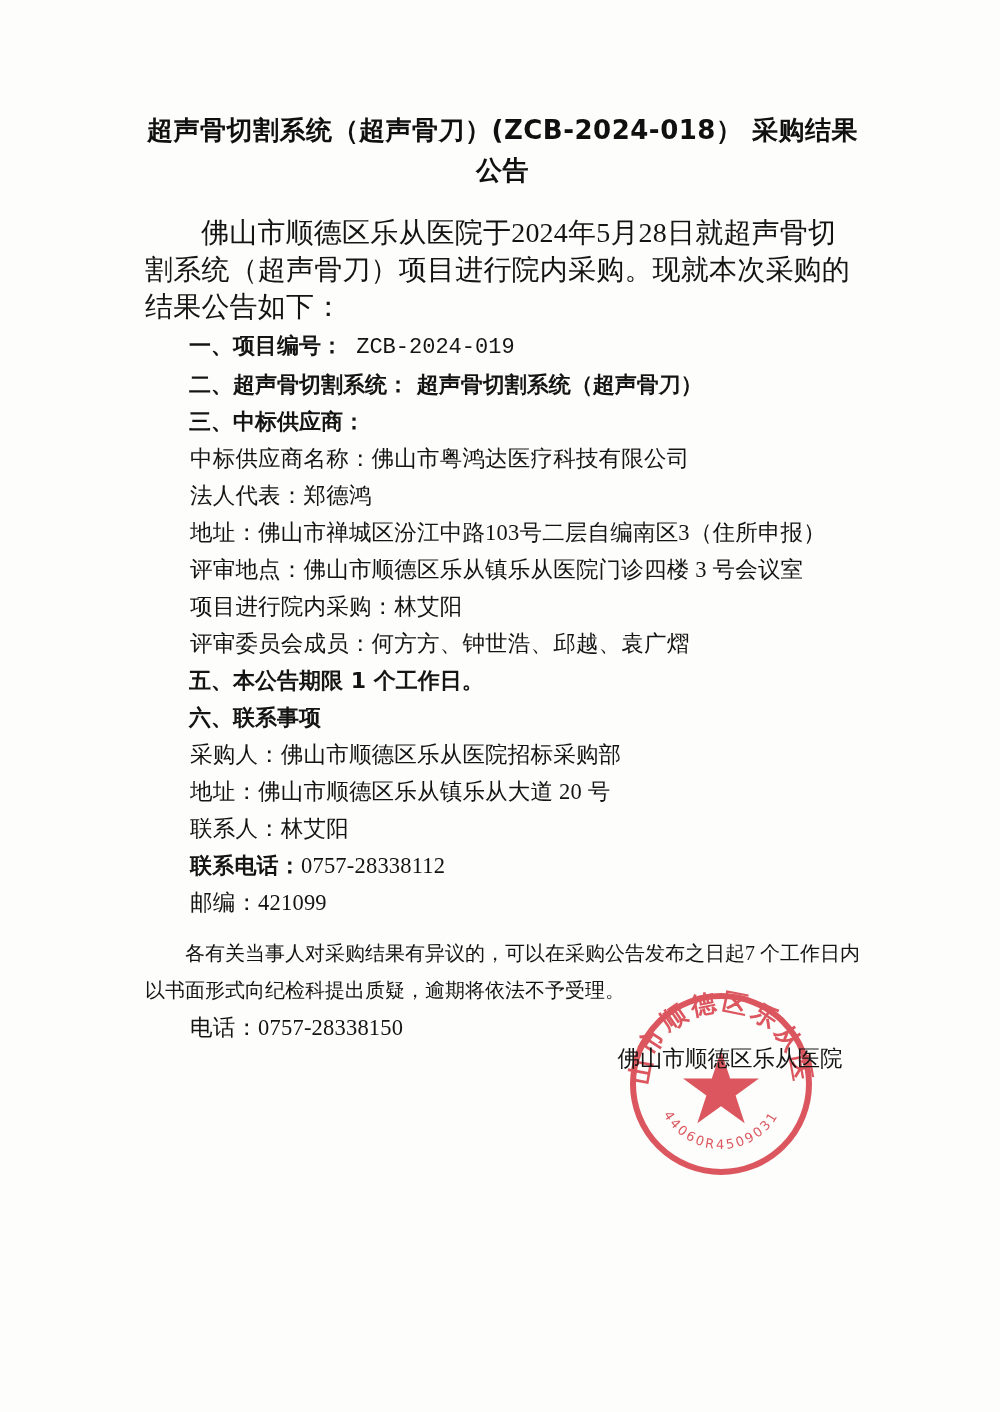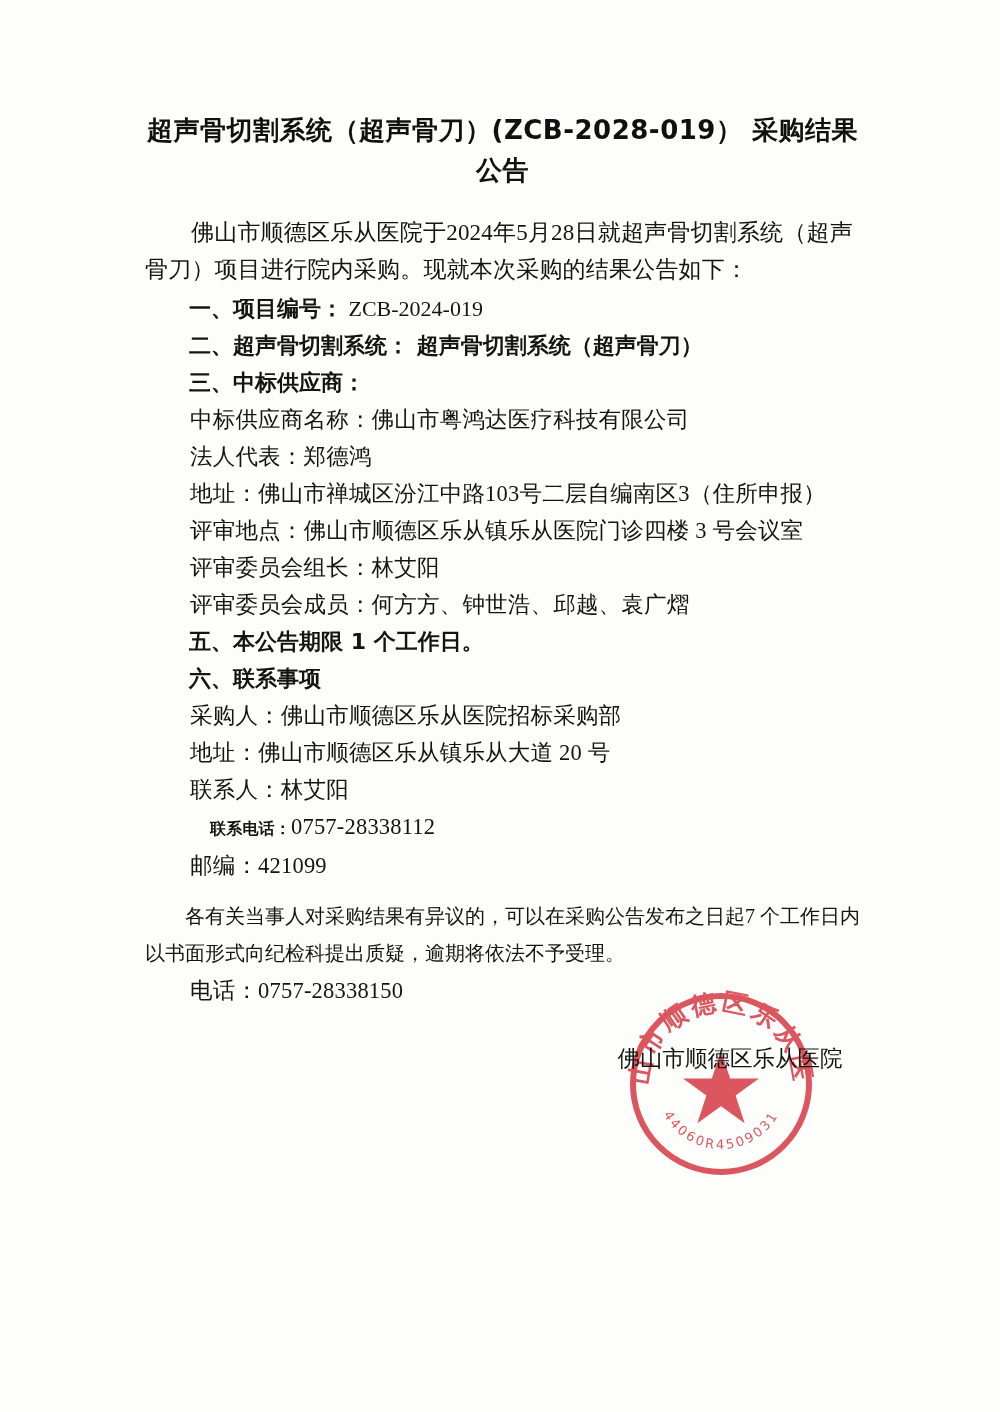--- a/index.html
+++ b/index.html
@@ -30,51 +30,50 @@
     font-family: "DejaVu Sans", "Liberation Sans", sans-serif;
     font-weight: bold;
     font-size: 26px;
     line-height: 40px;
     text-align: center;
     letter-spacing: 0.5px;
     color: #101010;
     margin: 0 0 24px 0;
   }
   .para {
-    font-size: 23px;
+    font-size: 28px;
     line-height: 37px;
     text-indent: 2em;
     margin: 0 0 2px 0;
     letter-spacing: 0.2px;
   }
   .line {
     font-size: 22.5px;
     line-height: 37px;
     margin: 0;
     letter-spacing: 0.2px;
   }
   .indent1 {
     padding-left: 2em;
   }
   .bold {
     font-family: "DejaVu Sans", "Liberation Sans", sans-serif;
     font-weight: bold;
-    font-size: 16px;
-    margin-left: 20px;
+    font-size: 22px;
   }
   .sec-head {
     font-family: "DejaVu Sans", "Liberation Sans", sans-serif;
     font-weight: bold;
     font-size: 22px;
     line-height: 37px;
     padding-left: 2em;
     margin: 0;
   }
   .plain-val {
-    font-family: Liberation Serif, serif;
+    font-family: Liberation Mono, monospace;
     font-weight: normal;
   }
   .tail-para {
     font-size: 20px;
     line-height: 37px;
     text-indent: 2em;
     margin: 14px 0 0 0;
   }
   .sign-block {
     position: absolute;
@@ -97,21 +96,21 @@
   }
   .stamp svg { display:block; }
 </style>
 </head>
 <body>
 
 <div class="page">
 
   <div class="doc">
 
-    <h1 class="title">超声骨切割系统（超声骨刀）(ZCB-2028-019） 采购结果公告</h1>
+    <h1 class="title">超声骨切割系统（超声骨刀）(ZCB-2024-018） 采购结果公告</h1>
 
     <p class="para">佛山市顺德区乐从医院于2024年5月28日就超声骨切割系统（超声骨刀）项目进行院内采购。现就本次采购的结果公告如下：</p>
 
     <p class="sec-head">
       <span>一、项目编号：</span><span class="plain-val"> ZCB-2024-019</span>
     </p>
 
     <p class="sec-head">
       <span>二、超声骨切割系统：</span><span> 超声骨切割系统（超声骨刀）</span>
     </p>
@@ -126,21 +125,21 @@
     <p class="line indent1">
       <span>法人代表：</span><span>郑德鸿</span>
     </p>
     <p class="line indent1">
       <span>地址：</span><span>佛山市禅城区汾江中路103号二层自编南区3（住所申报）</span>
     </p>
     <p class="line indent1">
       <span>评审地点：</span><span>佛山市顺德区乐从镇乐从医院门诊四楼 3 号会议室</span>
     </p>
     <p class="line indent1">
-      <span>评审委员会组长：</span><span>林艾阳</span>
+      <span>项目进行院内采购：</span><span>林艾阳</span>
     </p>
     <p class="line indent1">
       <span>评审委员会成员：</span><span>何方方、钟世浩、邱越、袁广熠</span>
     </p>
 
     <p class="sec-head">五、本公告期限 1 个工作日。</p>
     <p class="sec-head">六、联系事项</p>
 
     <p class="line indent1">
       <span>采购人：</span><span>佛山市顺德区乐从医院招标采购部</span>

